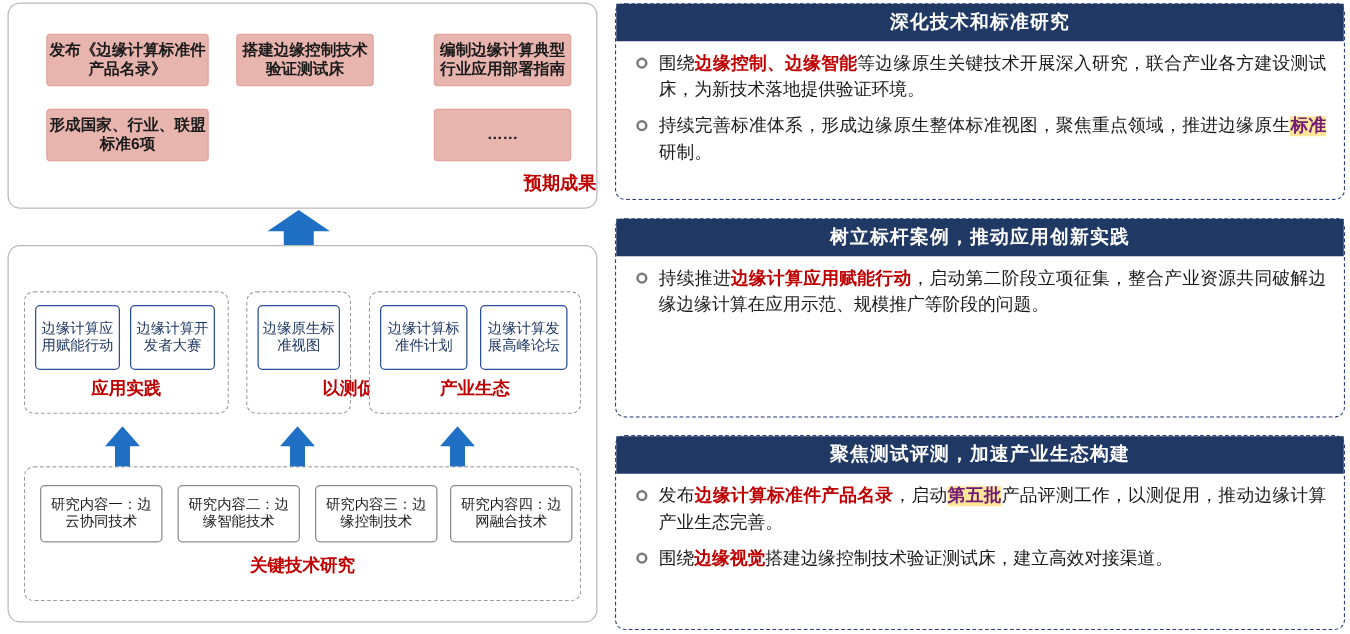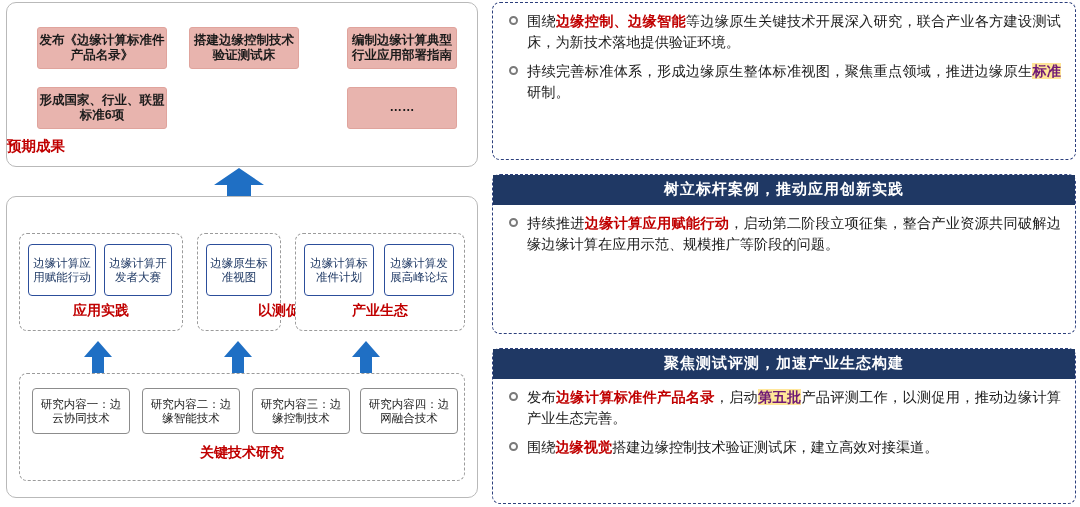--- a/index.html
+++ b/index.html
@@ -39,21 +39,21 @@
     border-radius:3px;
     font-size:12.5px;
     font-weight:bold;
     color:#1b1b1b;
   }
 
   .expect-label{
     position:absolute;
     left:0;right:0;
     top:134px;
-    text-align:left;
+    text-align:right;
     color:#c00000;
     font-weight:bold;
     font-size:14.5px;
   }
 
   
   .group{
     position:absolute;
     border:1.5px dashed #9b9b9b;
     border-radius:8px;
@@ -189,20 +189,21 @@
         <div class="box greybox txt2" style="left:340px;top:14px;width:98px;height:46px;">研究内容四：边网融合技术</div>
         <div class="group-label" style="top:70px;">关键技术研究</div>
       </div>
 
     </div>
   </div>
 
   <div class="right">
 
     <div class="sec" style="top:2px;height:158px;">
+      <div class="sec-head">深化技术和标准研究</div>
       <div class="sec-body">
         <div class="bullet-row">
           <div class="dot"></div>
           <div class="btext"><span>围绕</span><span class="red">边缘控制、边缘智能</span><span>等边缘原生关键技术开展深入研究，联合产业各方建设测试床，为新技术落地提供验证环境。</span></div>
         </div>
         <div class="bullet-row">
           <div class="dot"></div>
           <div class="btext"><span>持续完善标准体系，形成边缘原生整体标准视图，聚焦重点领域，推进边缘原生</span><span class="hl">标准</span><span>研制。</span></div>
         </div>
       </div>

